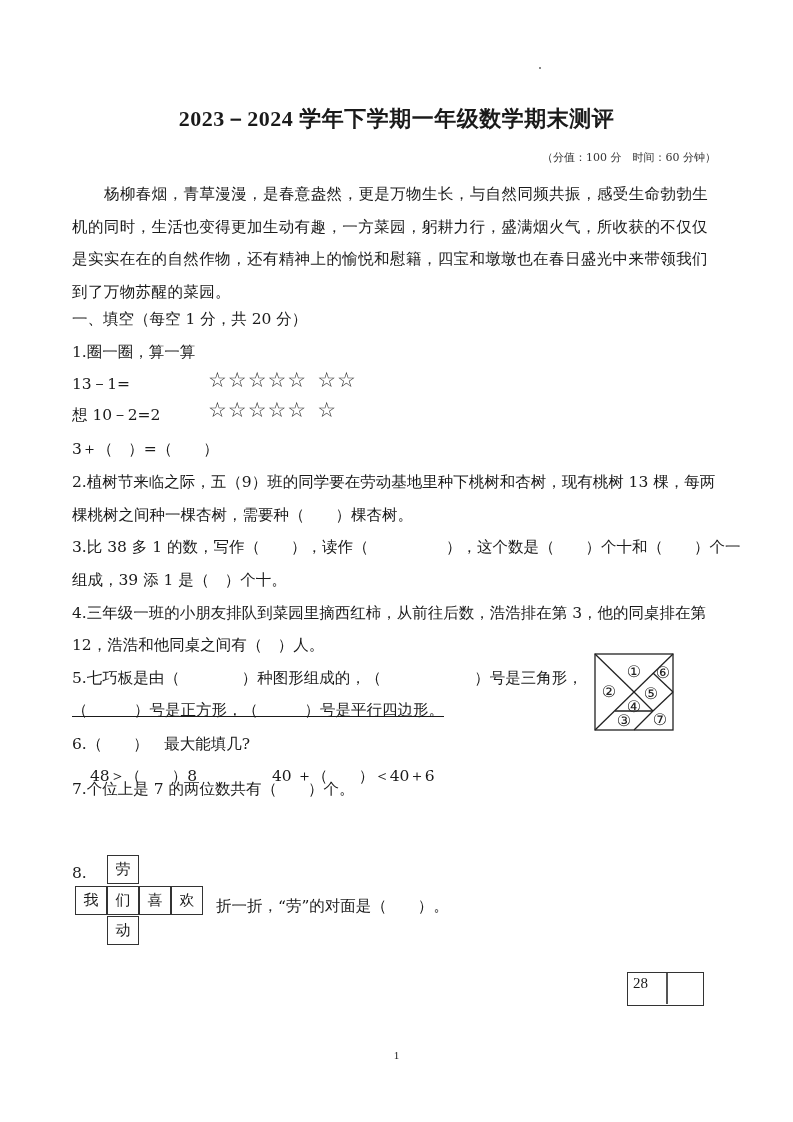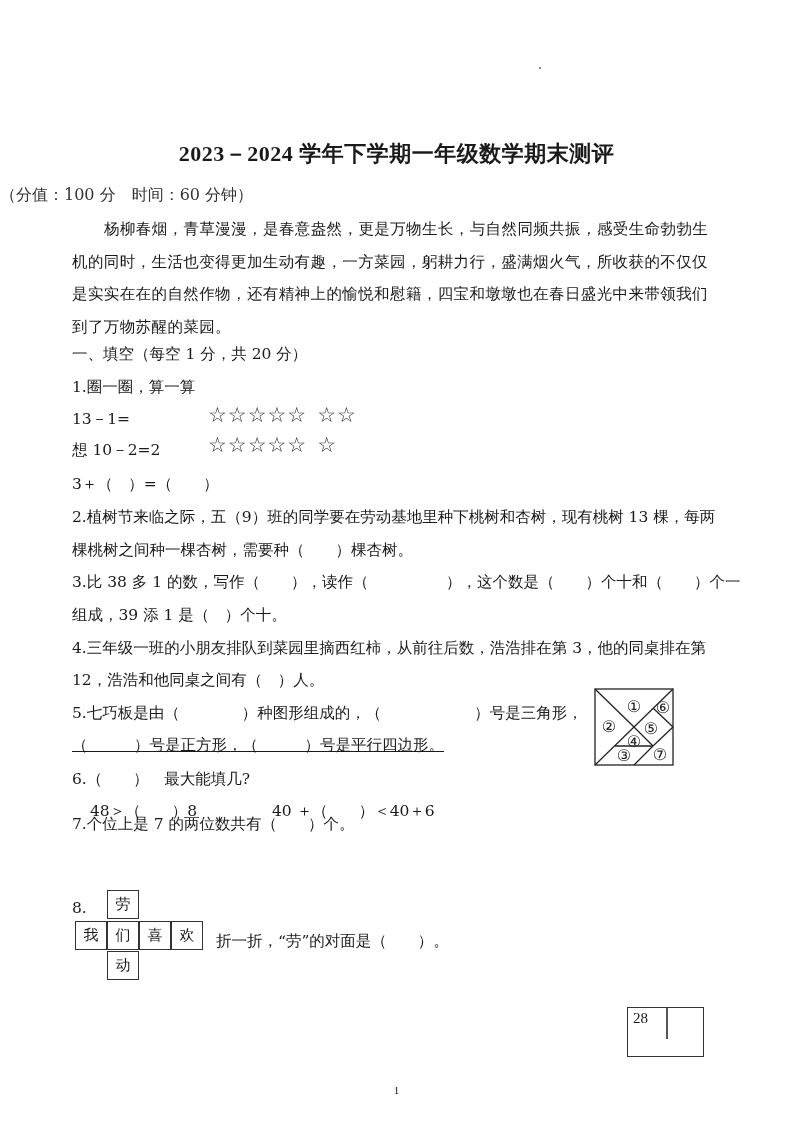--- a/index.html
+++ b/index.html
@@ -1,32 +1,32 @@
 <!DOCTYPE html>
 <html><head>
   <meta charset="utf-8">
   <style>
     html, body { margin: 0; padding: 0; background: #ffffff; }
     body { width: 793px; height: 1122px; position: relative; overflow: hidden;
       font-family: "DejaVu Serif", "Liberation Serif", serif; color: #1a1a1a; }
-    .abs { position: absolute; white-space: nowrap; margin-top: 35px; }
+    .abs { position: absolute; white-space: nowrap; }
     .dot { position: absolute; left: 539px; top: 67px; width: 2px; height: 2px; background: #888; }
     .title { left: 0; width: 793px; top: 104px; text-align: center; font-size: 22px; font-weight: bold;
       font-family: "Liberation Serif", "DejaVu Serif", serif; letter-spacing: 0.5px; }
-    .subtitle { left: 0; width: 716px; top: 150px; text-align: left; font-size: 16px; color: #333; }
+    .subtitle { left: 0; width: 716px; top: 150px; text-align: right; font-size: 11px; color: #333; }
     .line { font-size: 15.5px; left: 72px; }
     .para { left: 72px; top: 178px; width: 650px; font-size: 15.5px; line-height: 32.5px; white-space: normal;
       text-indent: 32px; letter-spacing: 0.4px; }
     .bold { font-weight: normal; }
     .stars { left: 208px; font-size: 21px; letter-spacing: 1px; color: #333; }
     .star-gap { display: inline-block; width: 10px; }
     .tangram { left: 594px; top: 653px; width: 80px; height: 78px; }
     .net-cell { position: absolute; width: 32px; height: 29px; border: 1.5px solid #333; box-sizing: border-box;
       font-size: 15px; text-align: center; line-height: 27px; }
-    .score-box { left: 627px; top: 972px; width: 77px; height: 50px; border: 1.5px solid #333; box-sizing: border-box; }
+    .score-box { left: 627px; top: 972px; width: 77px; height: 34px; border: 1.5px solid #333; box-sizing: border-box; }
     .score-cell { position: absolute; top: 0; height: 31px; font-size: 15px; font-family: "Liberation Serif", serif; }
     .page-num { left: 0; width: 793px; top: 1049px; text-align: center; font-size: 11px;
       font-family: "Liberation Serif", serif; }
   </style>
 </head>
 <body>
 
 <div class="dot"></div>
 
 <div class="abs title">2023－2024 学年下学期一年级数学期末测评</div>

